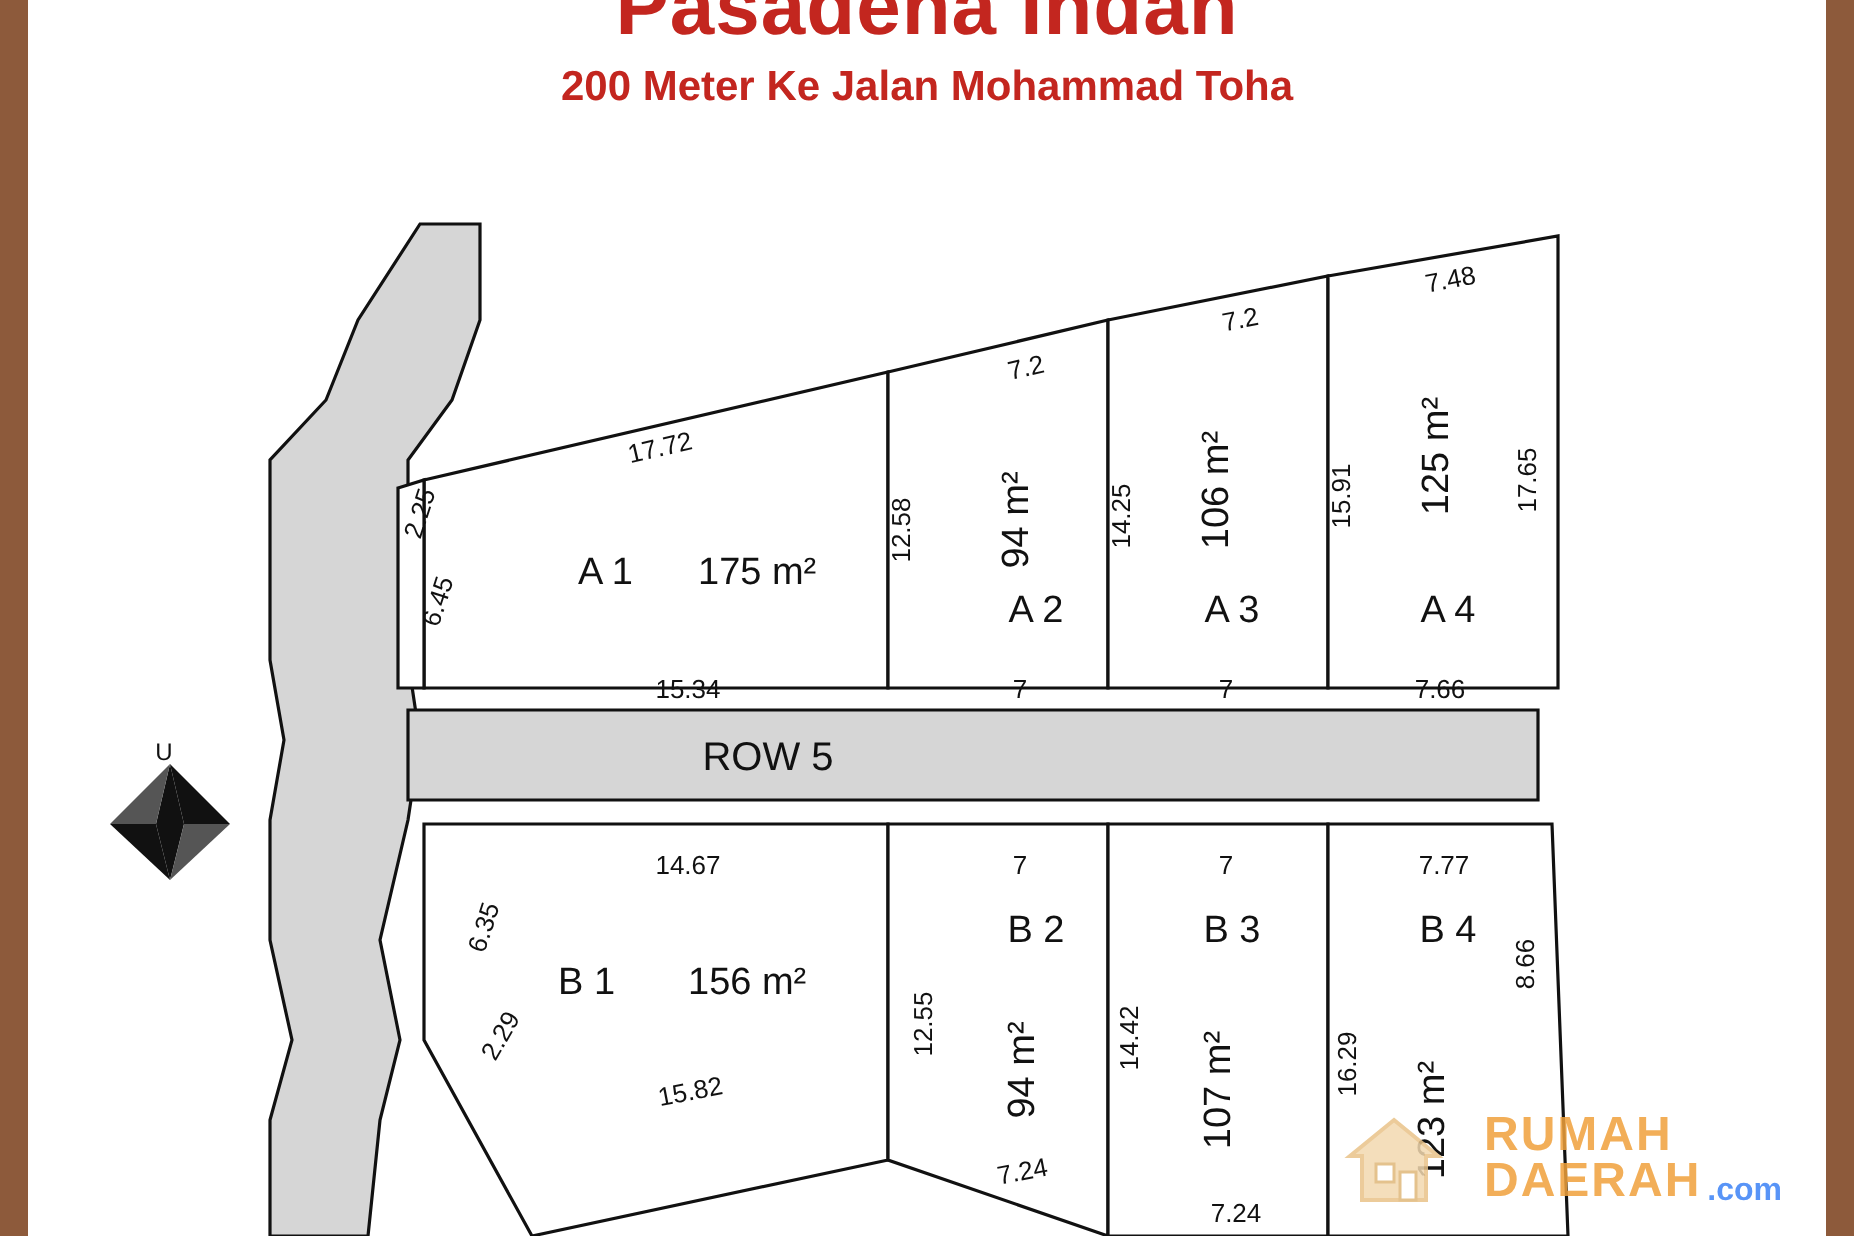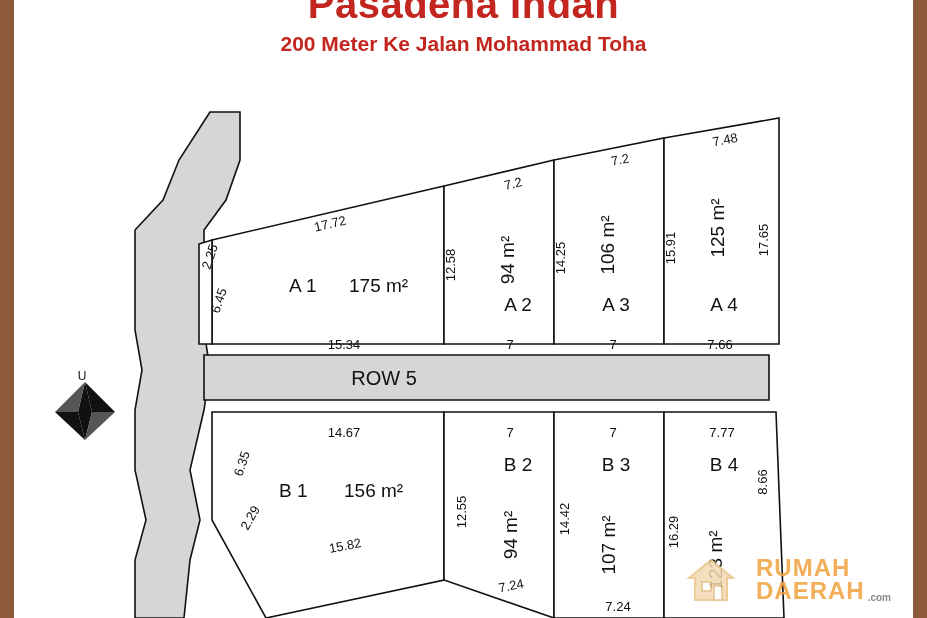--- a/index.html
+++ b/index.html
@@ -40,21 +40,21 @@
   .row5{font-size:20px;}
   .wm{
     position:absolute;right:22px;bottom:14px;
     display:flex;align-items:center;gap:20px;opacity:.85;
   }
   .wm-text{
     display:flex;flex-direction:column;line-height:.95;
   }
   .wm-line1{font-size:24px;font-weight:bold;color:#f0a13c;letter-spacing:1px;}
   .wm-line2{font-size:24px;font-weight:bold;color:#f0a13c;letter-spacing:1px;}
-  .wm-com{font-size:10px;color:#737373;font-weight:bold;align-self:flex-end;}
+  .wm-com{font-size:16px;color:#3b82f6;font-weight:bold;align-self:flex-end;}
   .wm-row2{display:flex;align-items:flex-end;gap:3px;}
 </style>
 </head>
 <body>
 
 <div class="frame-left"></div>
 <div class="frame-right"></div>
 
 <div class="page">
 

